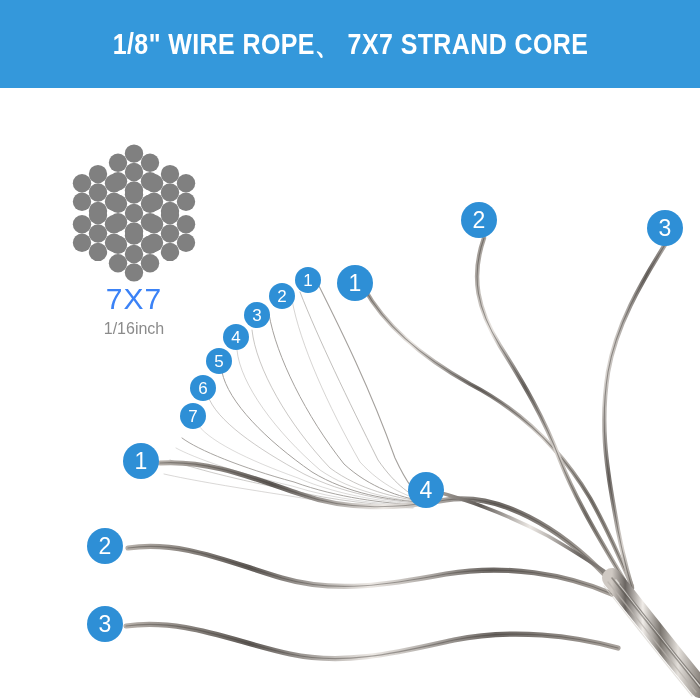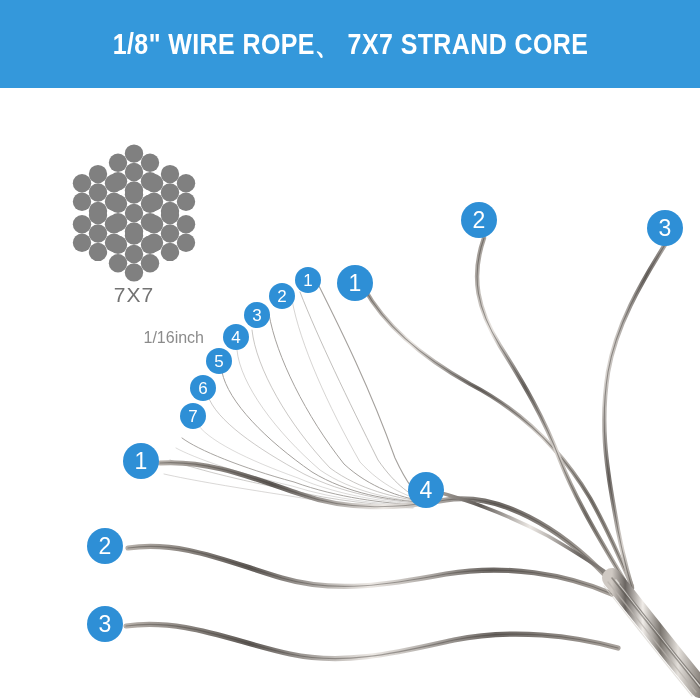--- a/index.html
+++ b/index.html
@@ -69,32 +69,32 @@
     height: 150px;
   }
   #cross-section svg { display: block; width: 140px; height: 150px; }
 
   #cs-label-main {
     position: absolute;
     left: 64px;
     top: 196px;
     width: 140px;
     text-align: center;
-    color: #737373;
-    font-size: 21px;
+    color: #3b82f6;
+    font-size: 30px;
     font-weight: 300;
     letter-spacing: 1px;
     line-height: 1;
   }
   #cs-label-sub {
     position: absolute;
     left: 64px;
-    top: 242px;
+    top: 233px;
     width: 140px;
-    text-align: right;
+    text-align: center;
     color: #8b8b8b;
     font-size: 16px;
     font-weight: 400;
     line-height: 1;
   }
 
   
   .marker {
     position: absolute;
     border-radius: 50%;

